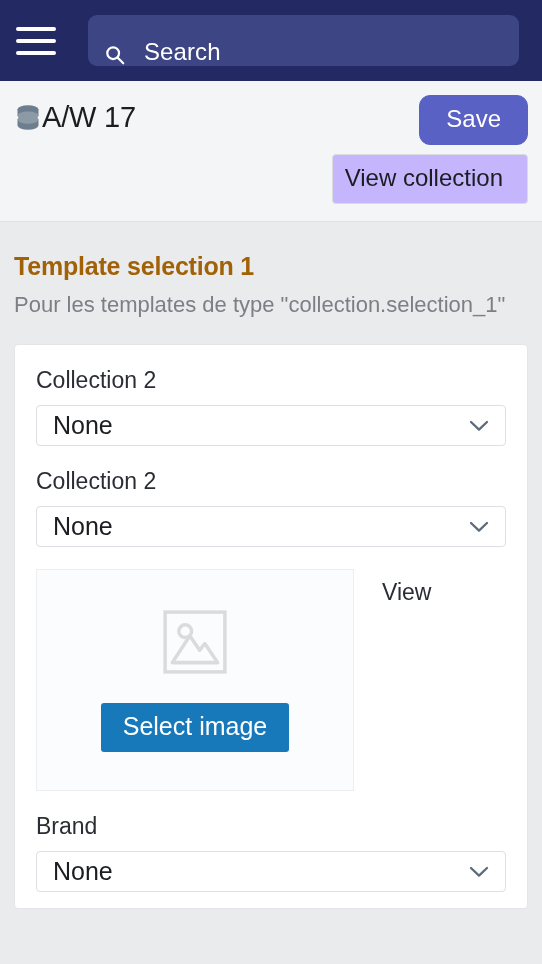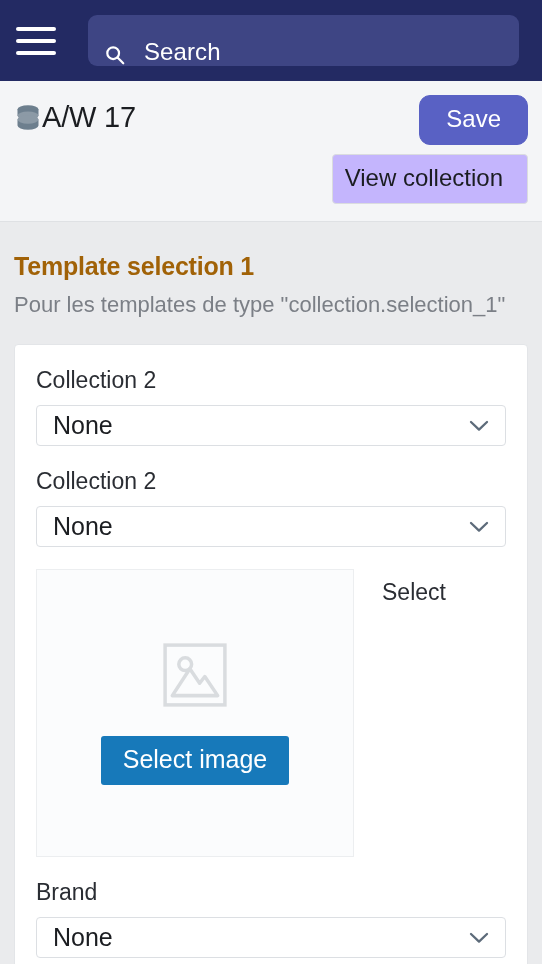--- a/index.html
+++ b/index.html
@@ -175,21 +175,21 @@
 
   
   .image-row {
     display: flex;
     align-items: flex-start;
     margin-top: 22px;
     margin-bottom: 22px;
   }
   .dropzone {
     width: 318px;
-    height: 288px;
+    height: 222px;
     border: 1px solid #eceef0;
     background: #fbfcfd;
     display: flex;
     flex-direction: column;
     align-items: center;
     justify-content: center;
     cursor: pointer;
     flex: 0 0 auto;
   }
   .ph-icon { width: 66px; height: 66px; display: block; }
@@ -286,21 +286,21 @@
 
     <div class="image-row">
       <div class="dropzone">
         <svg class="ph-icon" viewBox="0 0 64 64" fill="none">
           <rect x="3" y="3" width="58" height="58" stroke="#d9dcdf" stroke-width="3.4"></rect>
           <circle cx="22.5" cy="21.5" r="6.2" stroke="#d9dcdf" stroke-width="3.4"></circle>
           <path d="M10 52 L27 26 L36.5 40 L41.5 33.5 L54 52 Z" stroke="#d9dcdf" stroke-width="3.4" stroke-linejoin="round" fill="none"></path>
         </svg>
         <button class="btn-select-image">Select image</button>
       </div>
-      <span class="image-label">Select</span>
+      <span class="image-label">View</span>
     </div>
 
     <div class="field">
       <span class="field-label">Brand</span>
       <div class="select">
         <span class="select-value">None</span>
         <svg class="chev" viewBox="0 0 20 12" fill="none">
           <path d="M2 2 L10 9.6 L18 2" stroke="#5d6b7a" stroke-width="2.3" stroke-linecap="round" stroke-linejoin="round"></path>
         </svg>
       </div>

